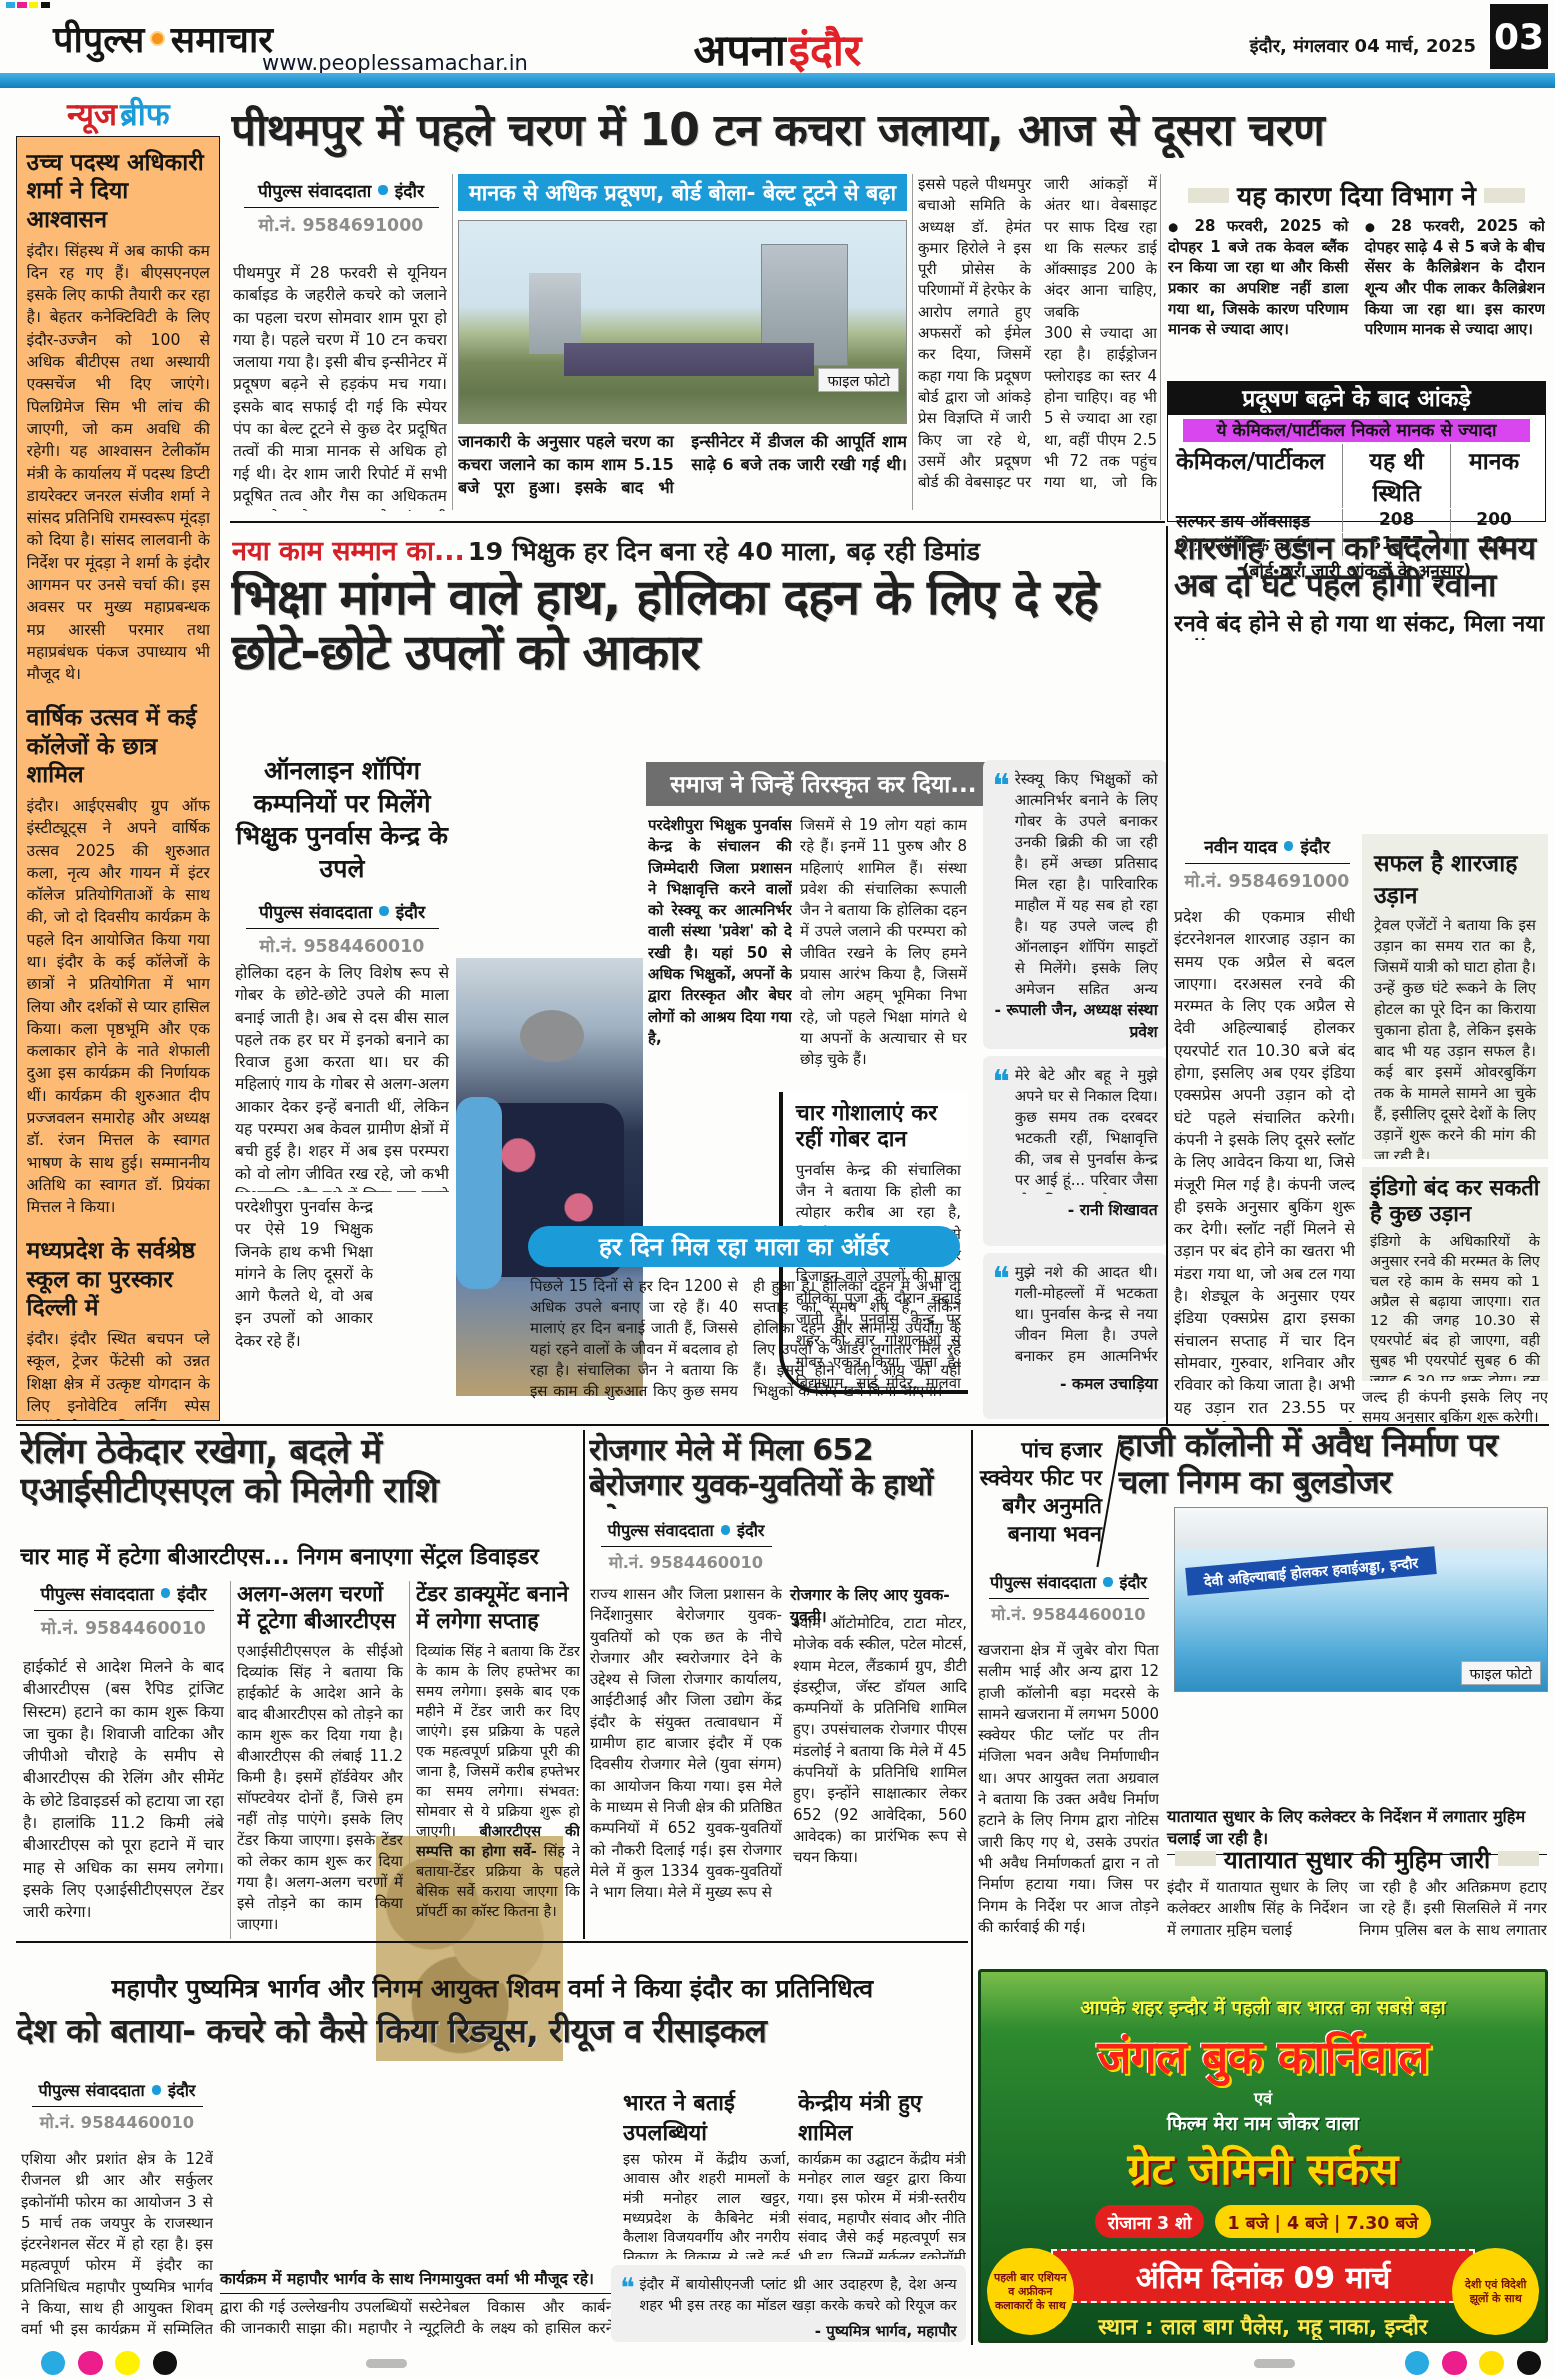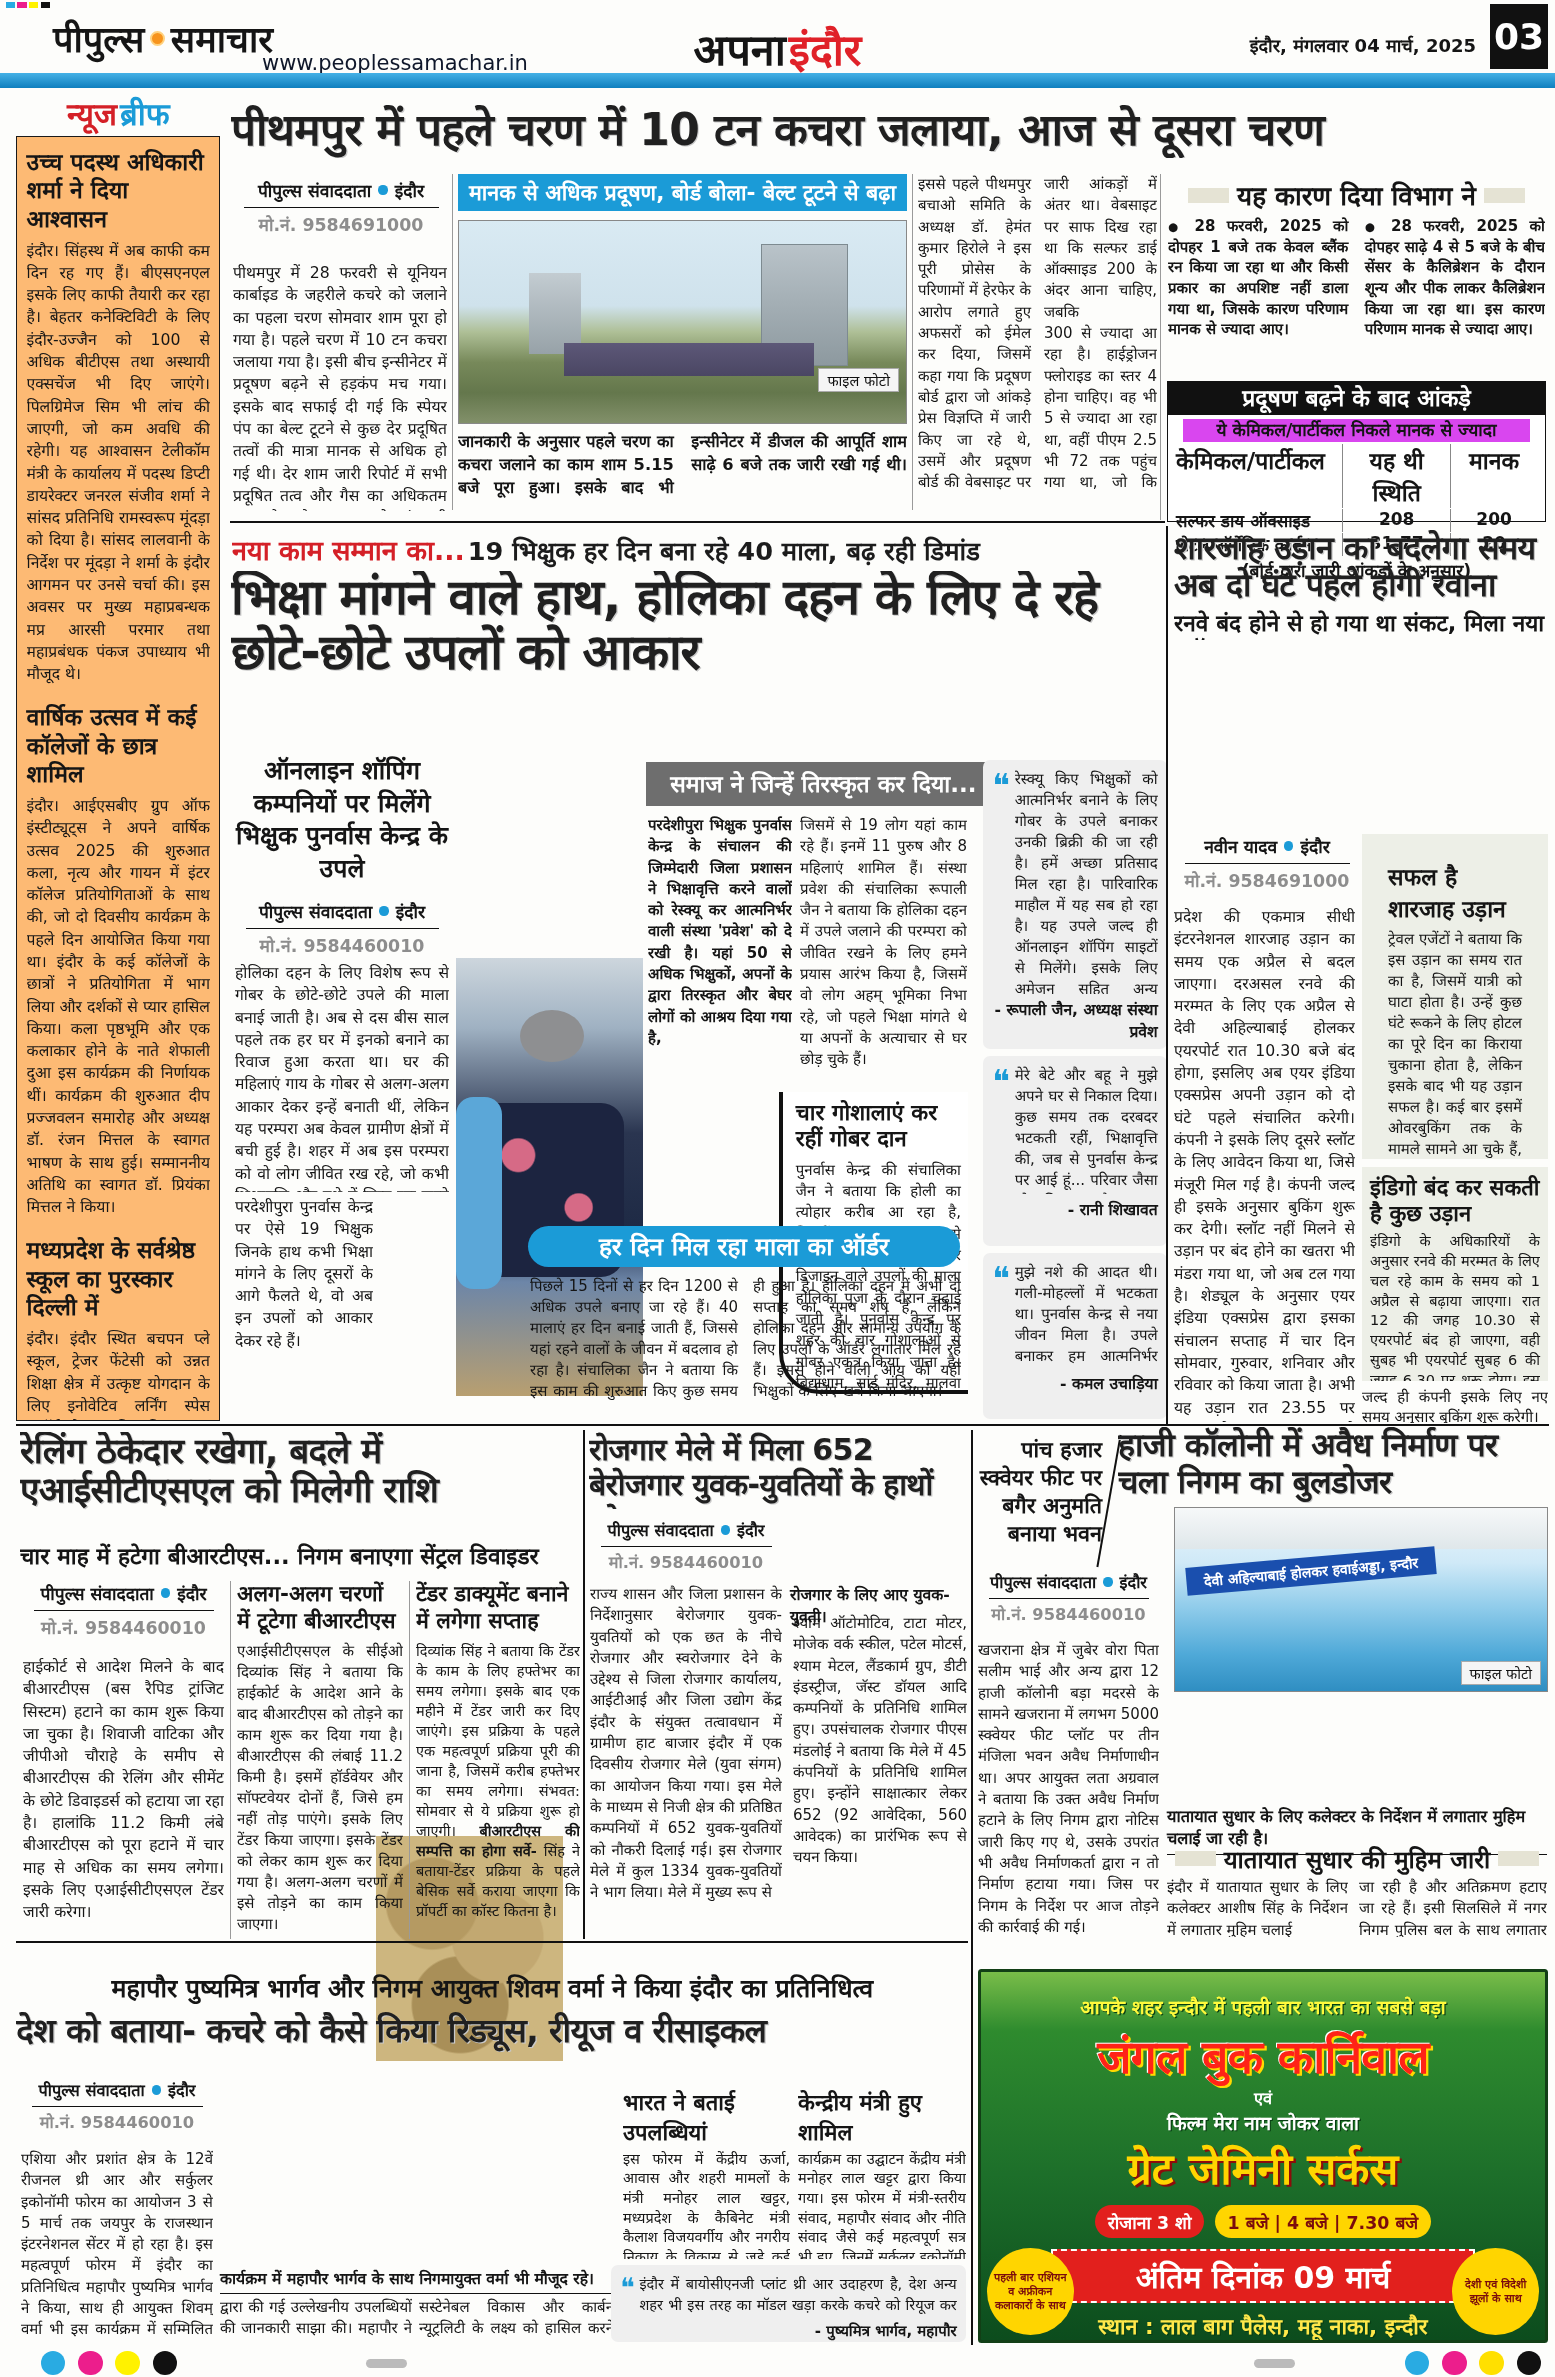--- a/index.html
+++ b/index.html
@@ -223,21 +223,21 @@
       <span>नवीन यादव</span>
       <span class="bydot"></span>
       <span>इंदौर</span>
     </div>
     <div class="byrule"></div>
     <div class="byphone">मो.नं. 9584691000</div>
   </div>
 
   <div class="abs body-t" style="top:906px;left:1174px;width:181px;height:516px">प्रदेश की एकमात्र सीधी इंटरनेशनल शारजाह उड़ान का समय एक अप्रैल से बदल जाएगा। दरअसल रनवे की मरम्मत के लिए एक अप्रैल से देवी अहिल्याबाई होलकर एयरपोर्ट रात 10.30 बजे बंद होगा, इसलिए अब एयर इंडिया एक्सप्रेस अपनी उड़ान को दो घंटे पहले संचालित करेगी। कंपनी ने इसके लिए दूसरे स्लॉट के लिए आवेदन किया था, जिसे मंजूरी मिल गई है। कंपनी जल्द ही इसके अनुसार बुकिंग शुरू कर देगी। स्लॉट नहीं मिलने से उड़ान पर बंद होने का खतरा भी मंडरा गया था, जो अब टल गया है। शेड्यूल के अनुसार एयर इंडिया एक्सप्रेस द्वारा इसका संचालन सप्ताह में चार दिन सोमवार, गुरुवार, शनिवार और रविवार को किया जाता है। अभी यह उड़ान रात 23.55 पर रवाना होकर रात 2.05 बजे शारजाह पहुंचती है। नए स्लॉट के अनुसार उड़ान रात 10.25 पर रवाना होगी। अभी उड़ान में 31 मार्च तक की ही बुकिंग ली जा रही है।</div>
 
-  <div class="abs ov" style="top:834px;left:1362px;width:186px;height:325px;background:#edefe7;padding:26px">
+  <div class="abs ov" style="top:834px;left:1362px;width:186px;height:325px;background:#edefe7;padding:12px">
     <div class="b" style="font-size:23px;margin-bottom:4.6px">सफल है शारजाह उड़ान</div>
     <div class="j" style="font-size:15px;line-height:1.4">ट्रेवल एजेंटों ने बताया कि इस उड़ान का समय रात का है, जिसमें यात्री को घाटा होता है। उन्हें कुछ घंटे रूकने के लिए होटल का पूरे दिन का किराया चुकाना होता है, लेकिन इसके बाद भी यह उड़ान सफल है। कई बार इसमें ओवरबुकिंग तक के मामले सामने आ चुके हैं, इसीलिए दूसरे देशों के लिए उड़ानें शुरू करने की मांग की जा रही है।</div>
   </div>
   <div class="abs ov" style="top:1167px;left:1362px;width:186px;height:214px;background:#edefe7;padding:8.1px">
     <div class="b" style="font-size:22px;line-height:1.2;margin-bottom:4.6px">इंडिगो बंद कर सकती है कुछ उड़ान</div>
     <div class="j" style="font-size:14.5px;line-height:1.36">इंडिगो के अधिकारियों के अनुसार रनवे की मरम्मत के लिए चल रहे काम के समय को 1 अप्रैल से बढ़ाया जाएगा। रात 12 की जगह 10.30 से एयरपोर्ट बंद हो जाएगा, वही सुबह भी एयरपोर्ट सुबह 6 की जगह 6.30 पर शुरू होगा। इस दौरान इंडिगो की 12 उड़ानें आती-जाती हैं। सभी को रिशेड्यूल करने में आ रही दिक्कतों के चलते कंपनी कुछ उड़ानें बंद करने का विचार कर रही है।</div>
   </div>
   <div class="abs j" style="top:1387px;left:1362px;width:186px;height:36px;font-size:15px;line-height:1.35;overflow:hidden">जल्द ही कंपनी इसके लिए नए समय अनुसार बुकिंग शुरू करेगी।</div>
 
   <div class="hrb" style="top:1424px;left:16.3px;width:1533px"></div>

